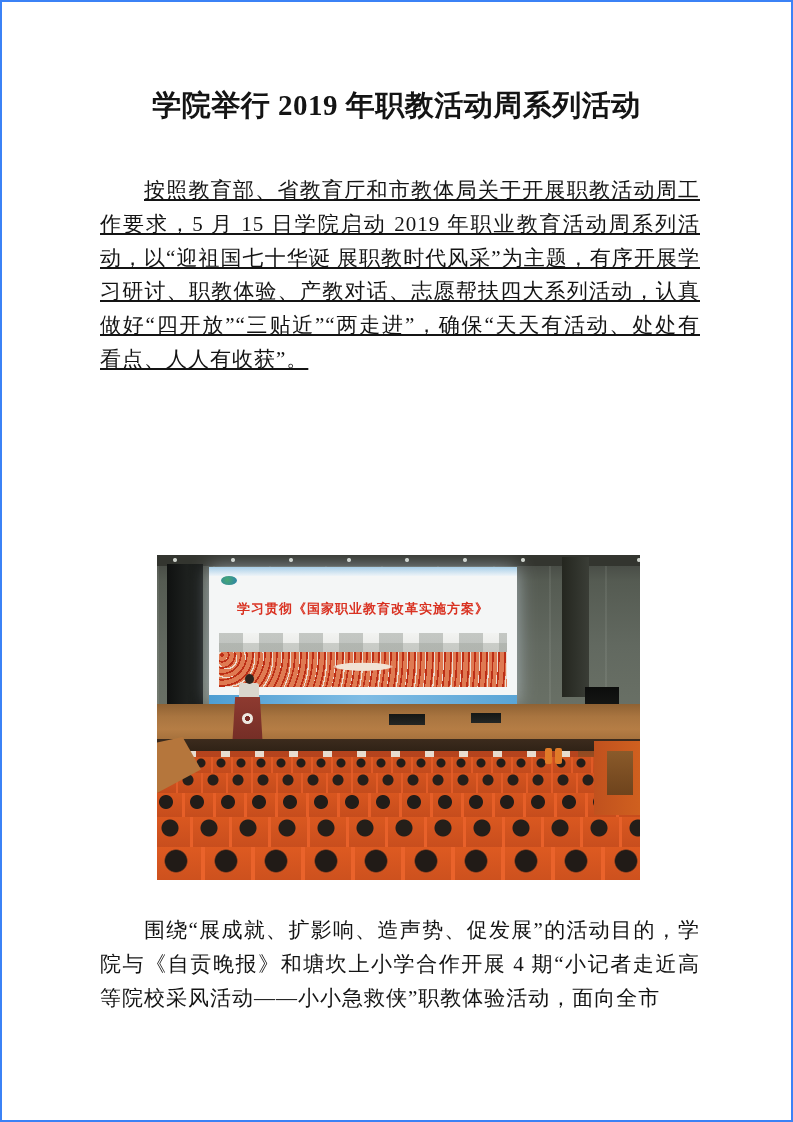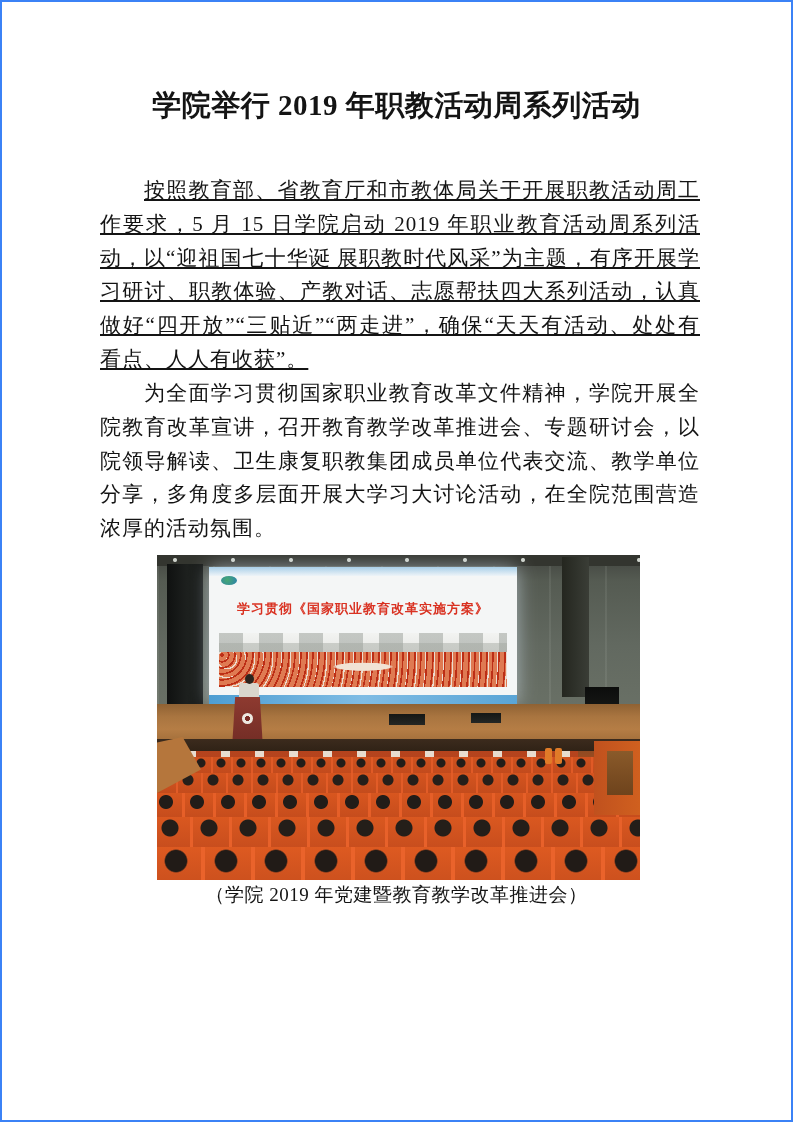--- a/index.html
+++ b/index.html
@@ -133,21 +133,20 @@
     background:linear-gradient(180deg,#8a5a2a,#6e431c);}
 </style>
 </head>
 <body>
 
 <div class="page">
 
   <h1 class="doc-title">学院举行 2019 年职教活动周系列活动</h1>
 
   <p class="para" id="para1">按照教育部、省教育厅和市教体局关于开展职教活动周工作要求，5 月 15 日学院启动 2019 年职业教育活动周系列活动，以“迎祖国七十华诞 展职教时代风采”为主题，有序开展学习研讨、职教体验、产教对话、志愿帮扶四大系列活动，认真做好“四开放”“三贴近”“两走进”，确保“天天有活动、处处有看点、人人有收获”。</p>
-  <p class="para" id="para2">为全面学习贯彻国家职业教育改革文件精神，学院开展全院教育改革宣讲，召开教育教学改革推进会、专题研讨会，以院领导解读、卫生康复职教集团成员单位代表交流、教学单位分享，多角度多层面开展大学习大讨论活动，在全院范围营造浓厚的活动氛围。</p>
 
   <div class="photo">
     <div class="ph-wall"></div>
     <div class="ph-ceiling"></div>
     <div class="ph-panel-left"></div>
     <div class="ph-panel-right"></div>
 
     <div class="ph-screen">
       <div class="screen-topband"></div>
       <div class="screen-logo"></div>
@@ -181,16 +180,16 @@
       <div class="row r5"></div>
       <div class="vest vest1"></div>
       <div class="vest vest2"></div>
     </div>
 
     <div class="ph-wedge-left"></div>
     <div class="ph-right-wall"></div>
     <div class="ph-lectern"></div>
   </div>
 
-  <p class="caption">（学院 2019 年党建暨教育教学改革推进会）</p>
 
+  <p class="para" id="para3">围绕“展成就、扩影响、造声势、促发展”的活动目的，学院与《自贡晚报》和塘坎上小学合作开展 4 期“小记者走近高等院校采风活动——小小急救侠”职教体验活动，面向全市</p>
 
 </div>
 
 </body></html>

